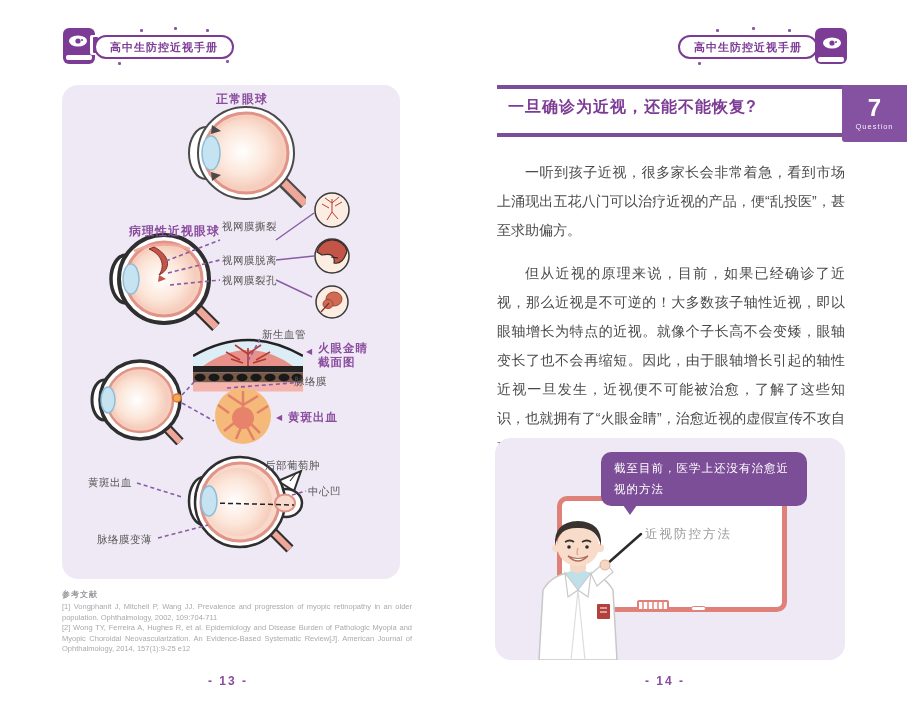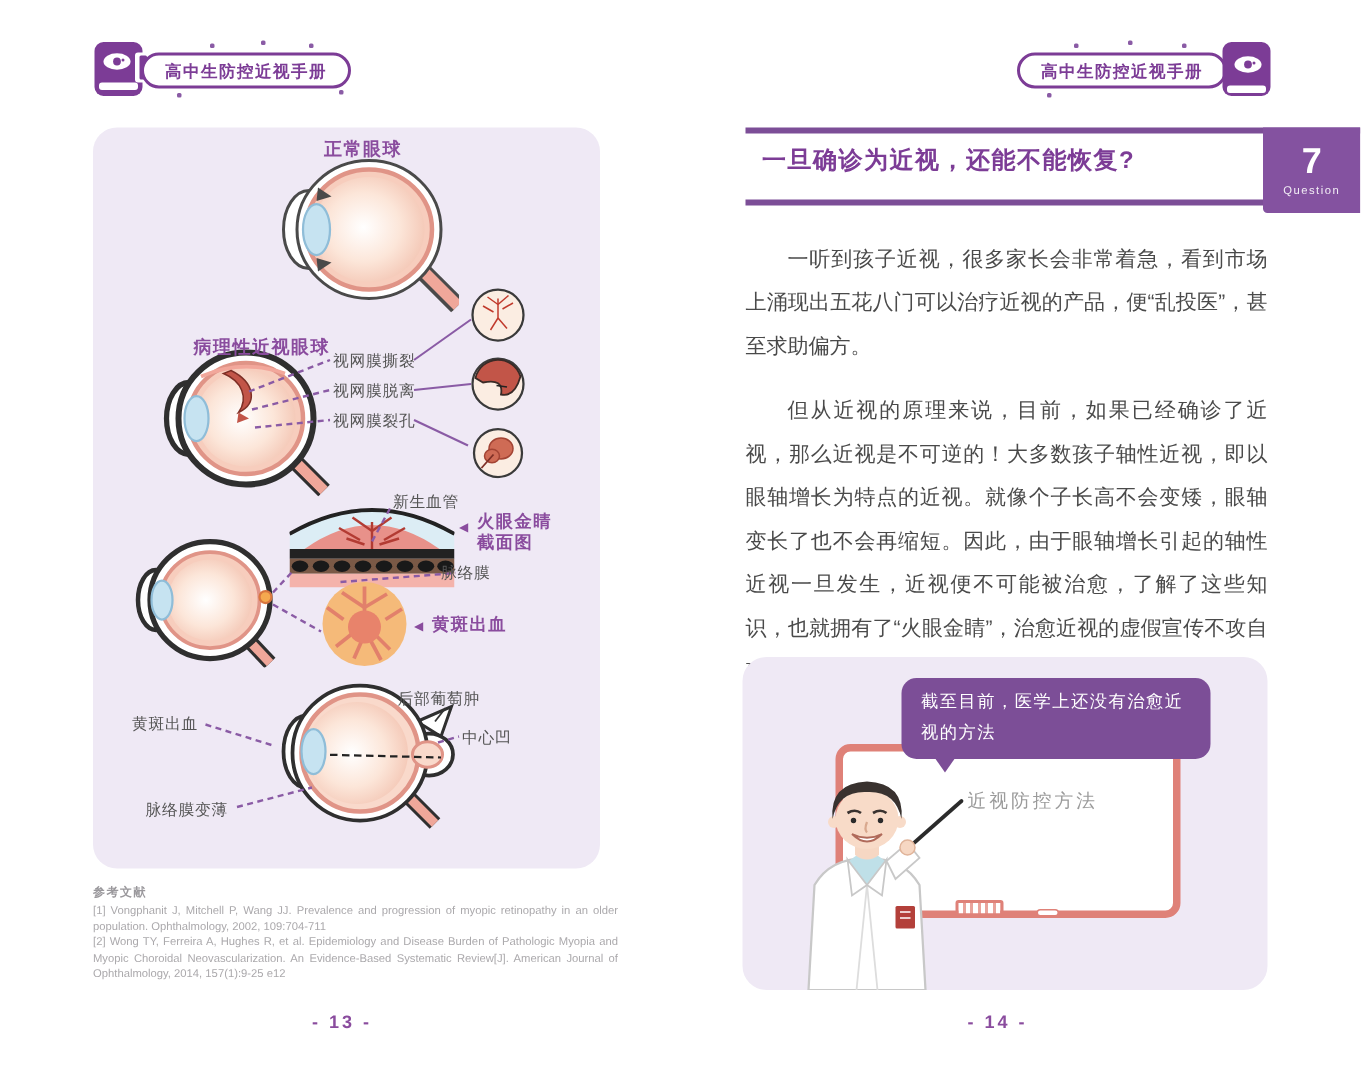--- a/index.html
+++ b/index.html
@@ -260,21 +260,21 @@
         <g stroke="#8A5BA5" stroke-width="1.4" fill="none">
           <path d="M214,155 L252,128"></path>
             <path d="M214,175 L252,171"></path>
             <path d="M214,195 L250,212"></path>
         </g>
         <path d="M235,387 L228,396" stroke="#333333" stroke-width="1.2" fill="none"></path>
       </svg>
 
       <div class="lbl lbl-purple" style="left:110px;top:6px;width:140px;text-align:center;">正常眼球</div>
       <div class="lbl lbl-purple" style="left:67px;top:126px;margin-top:12px;">病理性近视眼球</div>
-      <div class="lbl lbl-gray" style="left:160px;top:149px;">视网膜撕裂</div>
+      <div class="lbl lbl-gray" style="left:160px;top:135px;">视网膜撕裂</div>
       <div class="lbl lbl-gray" style="left:160px;top:169px;">视网膜脱离</div>
       <div class="lbl lbl-gray" style="left:160px;top:189px;">视网膜裂孔</div>
       <div class="lbl lbl-gray" style="left:200px;top:243px;">新生血管</div>
       <span class="arrow" style="left:244px;top:263px;">◀</span>
       <div class="lbl lbl-purple-sm" style="left:256px;top:256px;">
         <div>火眼金睛</div>
         <div>截面图</div>
       </div>
       <div class="lbl lbl-gray" style="left:232px;top:290px;text-align:center;">脉络膜</div>
       <span class="arrow" style="left:214px;top:329px;">◀</span>

